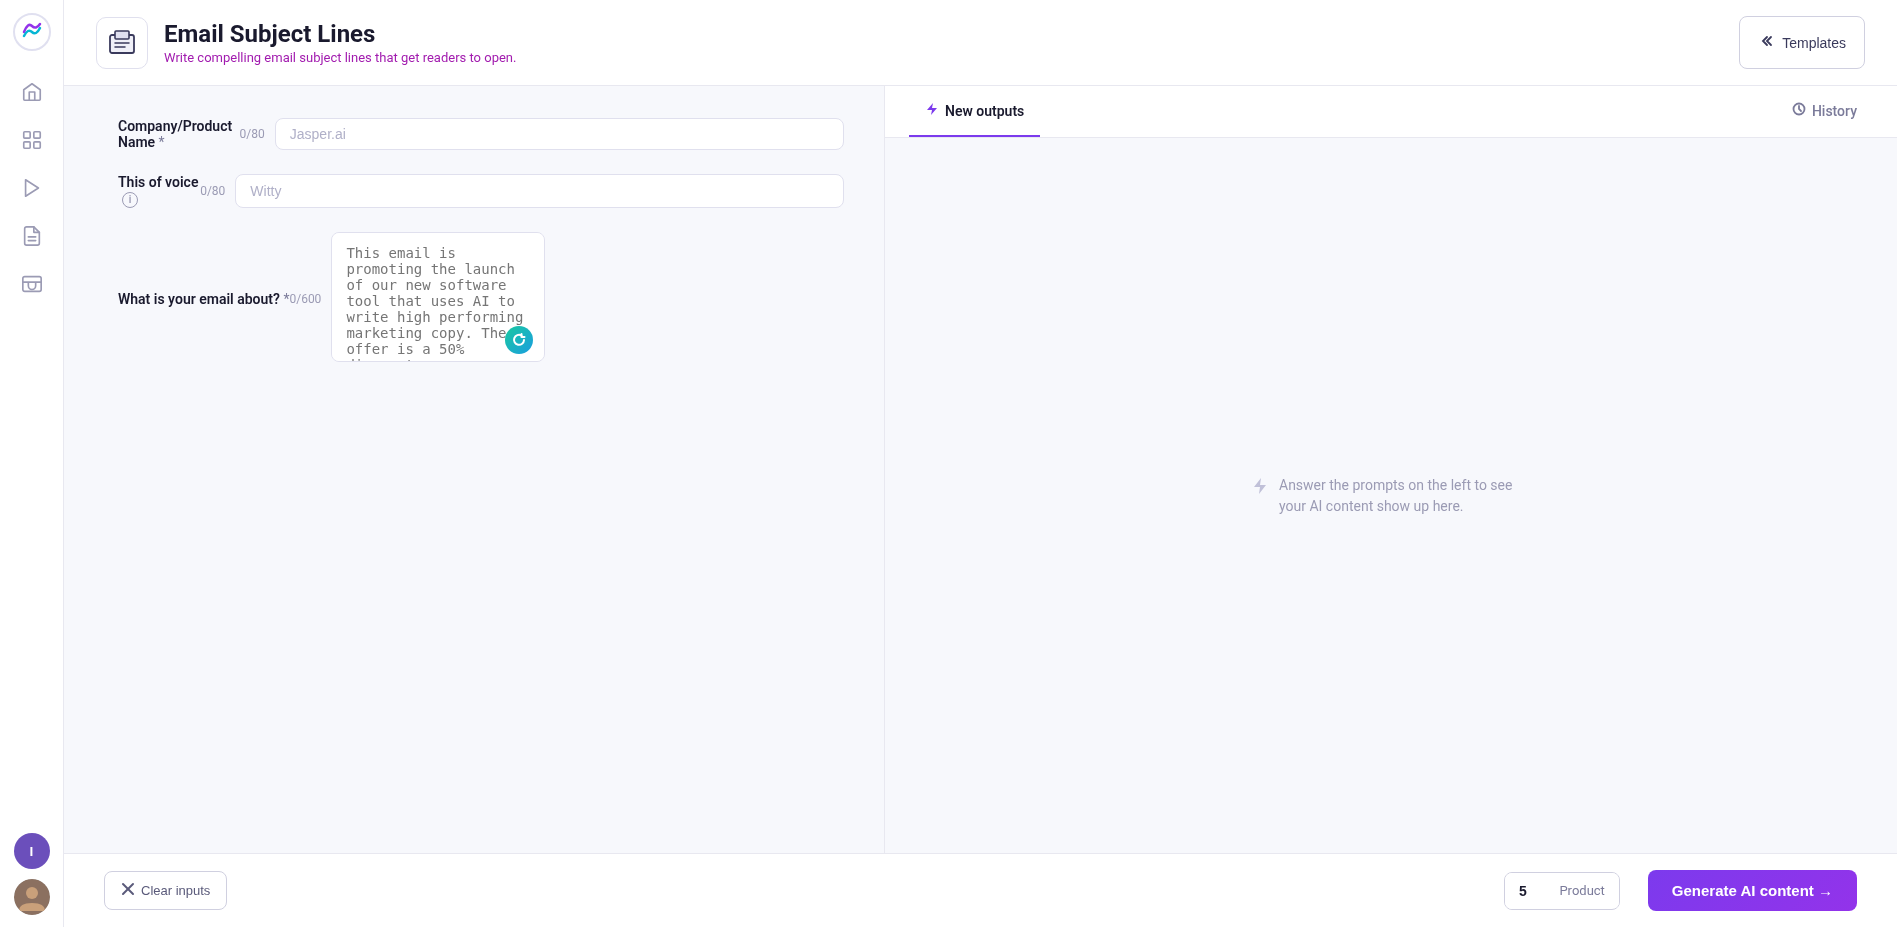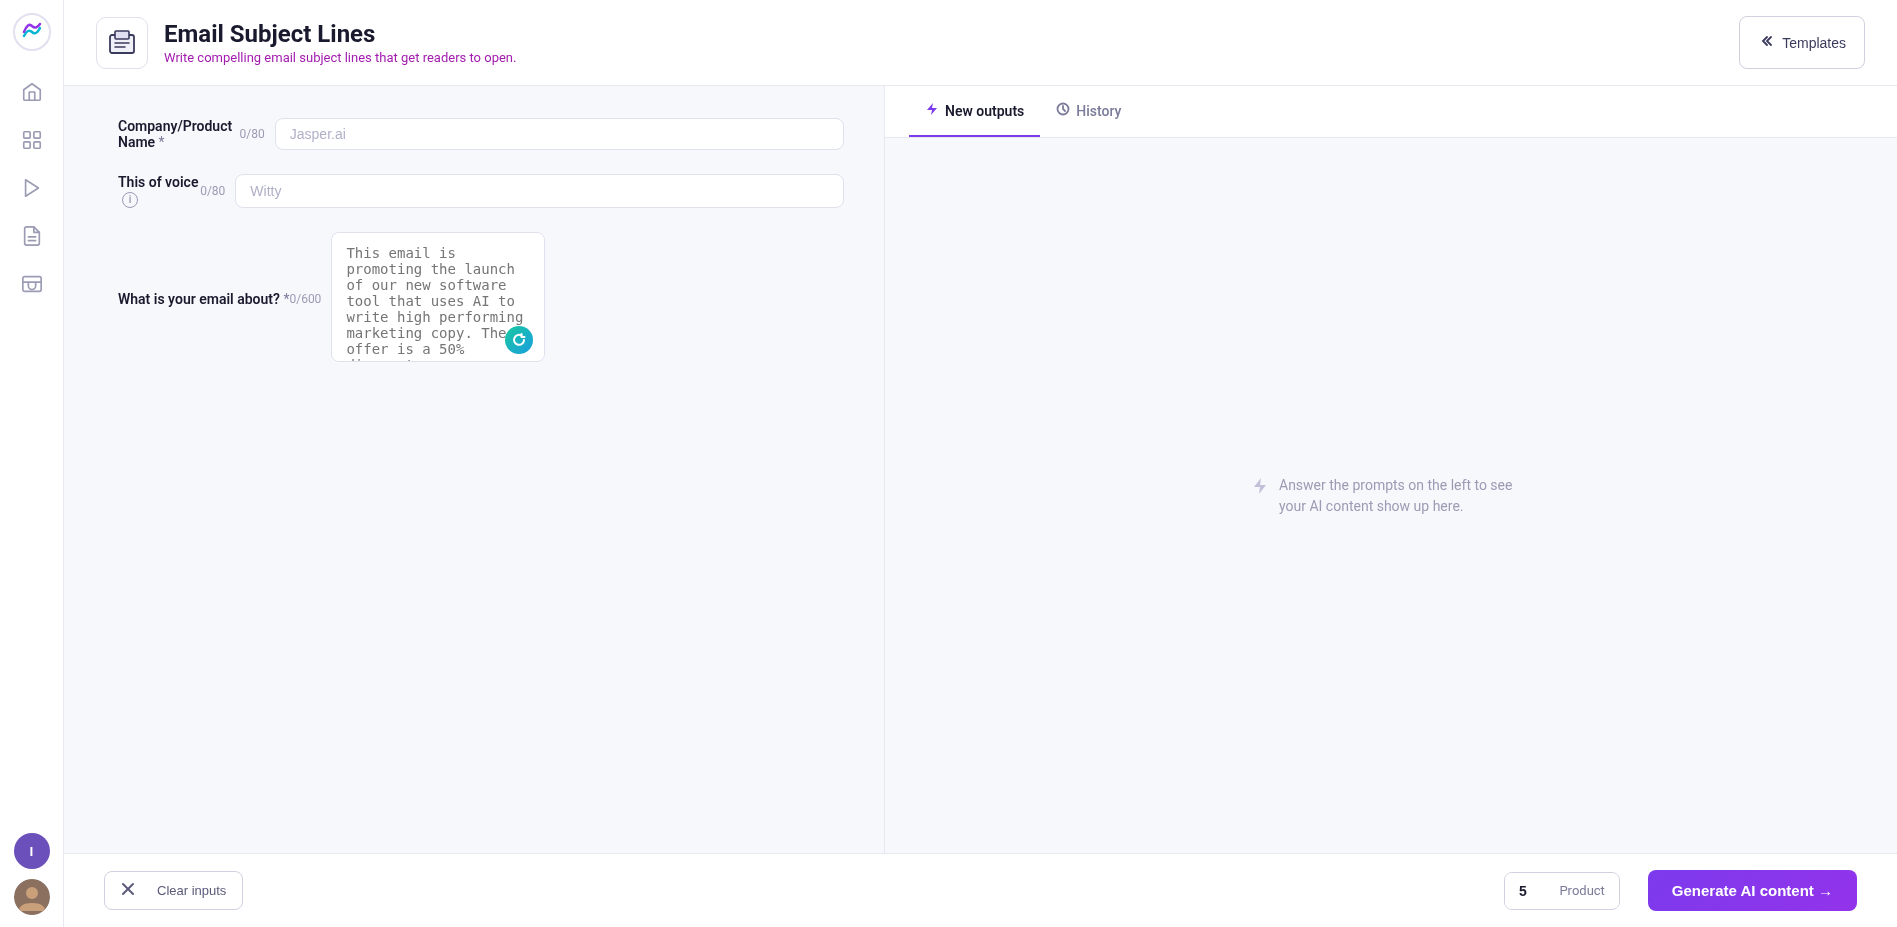--- a/index.html
+++ b/index.html
@@ -236,21 +236,21 @@
       align-items: center;
       gap: 16px;
     }
     .clear-btn {
       border: 1.5px solid #d0d0e0;
       border-radius: 8px;
       background: #fff;
       padding: 10px 16px;
       display: flex;
       align-items: center;
-      gap: 22px;
+      gap: 6px;
       cursor: pointer;
       font-size: 13px;
       color: #5a5a7a;
       font-weight: 500;
     }
     .outputs-group {
       display: flex;
       align-items: center;
       border: 1.5px solid #d0d0e0;
       border-radius: 8px;
@@ -296,20 +296,21 @@
       background: #f7f8fc;
       border-left: 1px solid #e8e8f0;
       display: flex;
       flex-direction: column;
     }
     .right-tabs {
       display: flex;
       border-bottom: 1px solid #e8e8f0;
       background: #fff;
       padding: 0 24px;
+      justify-content: space-between;
     }
     .right-tab {
       padding: 16px 16px;
       font-size: 14px;
       font-weight: 500;
       color: #7b7b9a;
       cursor: pointer;
       border-bottom: 2px solid transparent;
       display: flex;
       align-items: center;

